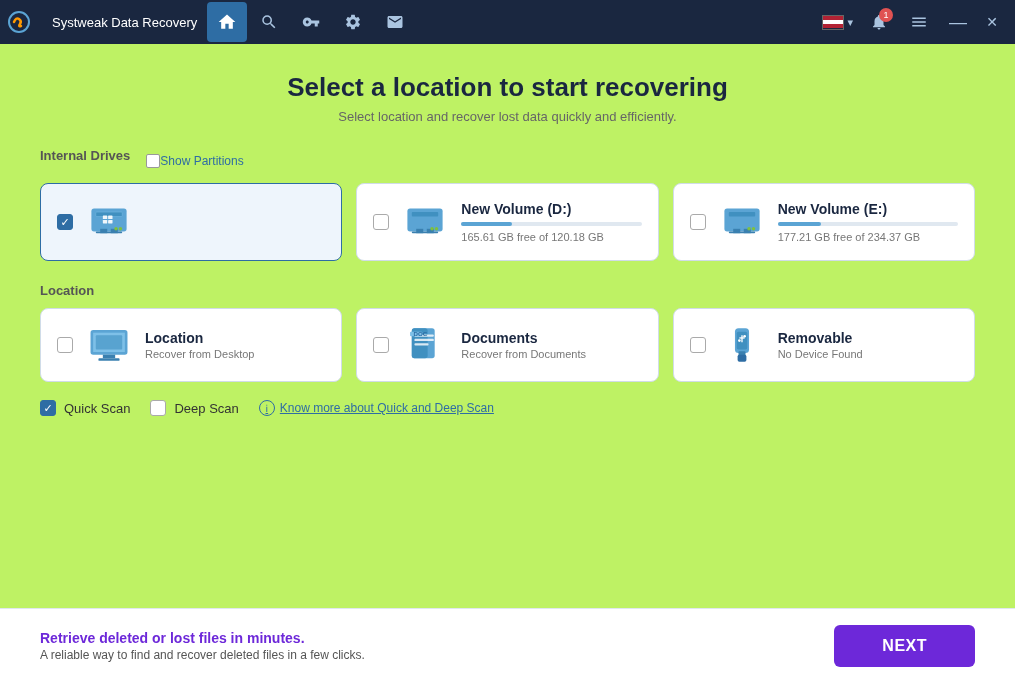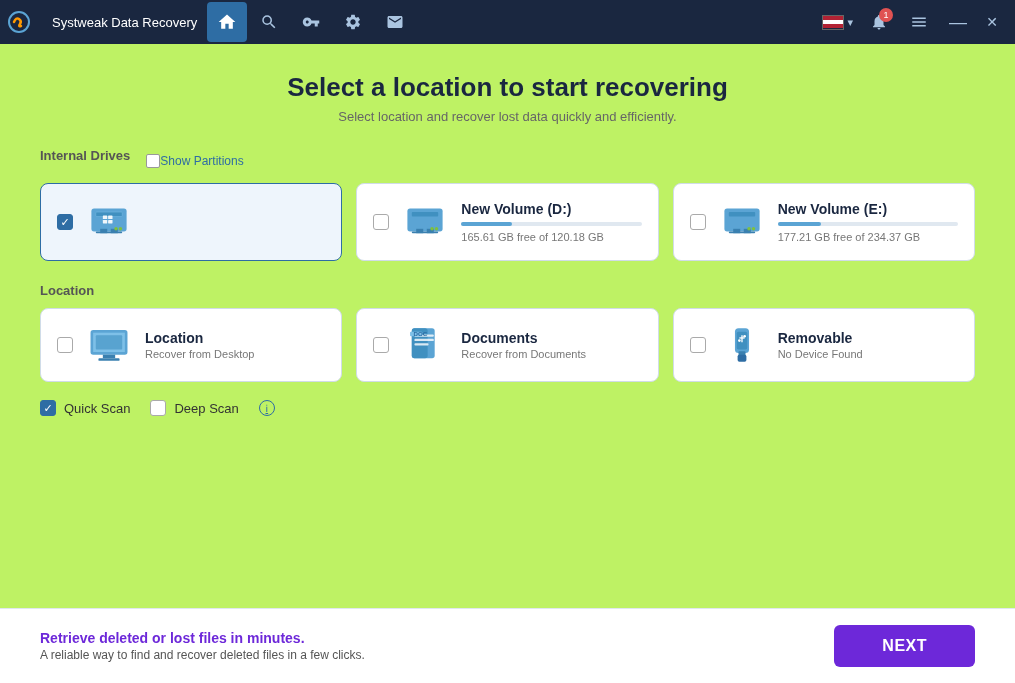--- a/index.html
+++ b/index.html
@@ -580,20 +580,21 @@
         <span class="checkmark">✓</span>
       </div>
       <span>Quick Scan</span>
     </div>
     <div class="scan-option">
       <div class="scan-checkbox empty"></div>
       <span>Deep Scan</span>
     </div>
     <div class="know-more">
       <div class="info-icon">ℹ</div>
+      <span>Know more about Quick and Deep Scan</span>
     </div>
   </div>
 
 </div>
 
 <div class="footer">
   <div class="footer-left">
     <div class="footer-title">Retrieve deleted or lost files in minutes.</div>
     <div class="footer-sub">A reliable way to find and recover deleted files in a few clicks.</div>
   </div>

